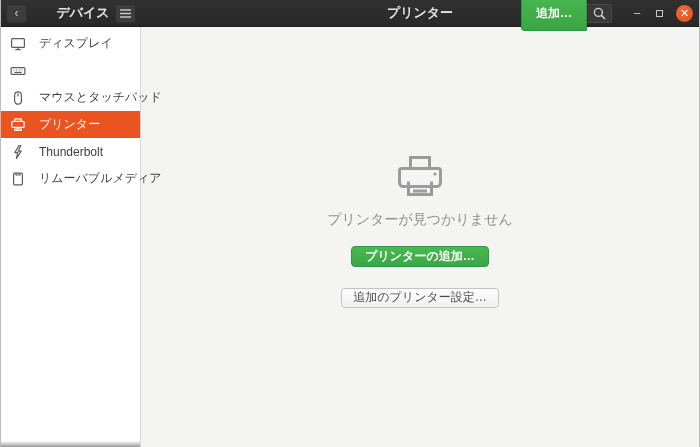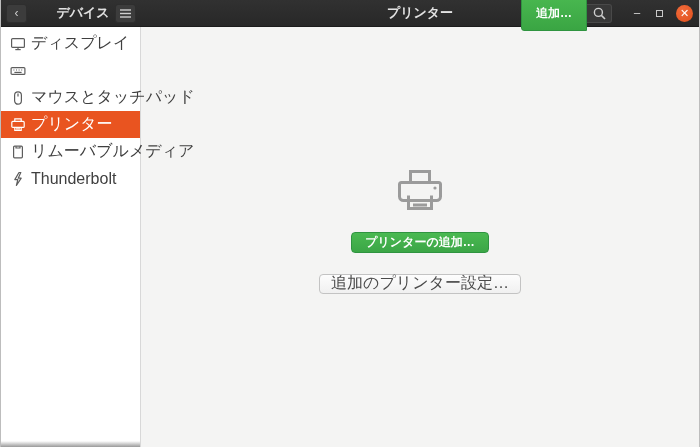--- a/index.html
+++ b/index.html
@@ -77,22 +77,22 @@
     width:140px; flex:0 0 140px;
     background:#ffffff; border-right:1px solid #d8d8d8;
     padding-top:3px; position:relative;
   }
   .sidebar::after {
     content:""; position:absolute; left:0; right:0; bottom:0; height:6px;
     background:linear-gradient(to top, rgba(70,70,70,.55), rgba(70,70,70,0));
   }
   .side-item {
     height:27px; display:flex; align-items:center;
-    padding:0 8px 0 9px; gap:5px;
-    color:#3f3f3f; font-size:16px; cursor:pointer; white-space:nowrap;
+    padding:0 8px 0 9px; gap:13px;
+    color:#3f3f3f; font-size:12px; cursor:pointer; white-space:nowrap;
   }
   .side-item svg { flex:0 0 16px; }
   .side-item .ic { stroke:#5d5d5d; fill:none; stroke-width:1.2; }
   .side-item.selected { background:#E95420; color:#ffffff; }
   .side-item.selected .ic { stroke:#ffffff; }
 
   .main {
     flex:1; display:flex; flex-direction:column;
     align-items:center; justify-content:center;
     background:#f4f4f3;
@@ -103,21 +103,21 @@
     margin-top:17px; height:21px; padding:3px 13px;
     background:linear-gradient(#4ab951,#3ba646);
     border:1px solid #2f9440; border-radius:4px;
     color:#ffffff; font-size:12px; font-weight:bold;
     display:flex; align-items:center; cursor:pointer;
   }
   .secondary-btn {
     margin-top:21px; height:20px; padding:0 11px;
     background:linear-gradient(#fdfdfd,#f0f0f0);
     border:1px solid #c3c3c3; border-radius:4px;
-    color:#4a4a4a; font-size:16px;
+    color:#4a4a4a; font-size:12px;
     display:flex; align-items:center; cursor:pointer;
   }
 </style>
 </head>
 <body>
 
 <div class="window">
 
   <div class="headerbar">
     <div class="header-left">
@@ -202,50 +202,51 @@
               <path d="M4.8 10.4v3h6.4v-3"></path>
               <line x1="6" y1="11.9" x2="10" y2="11.9"></line>
             </g>
         </svg>
         <span>プリンター</span>
       </div>
 
       <div class="side-item">
         <svg width="16" height="16" viewBox="0 0 16 16">
           <g class="ic">
+              <path d="M9 1.5 4.8 8.6h3L6.4 14.5l4.8-7.3h-3L10.8 1.5z" stroke-linejoin="round"></path>
+            </g>
+        </svg>
+        <span>Thunderbolt</span>
+      </div>
+
+      <div class="side-item">
+        <svg width="16" height="16" viewBox="0 0 16 16">
+          <g class="ic">
               <rect x="3.6" y="2.2" width="8.8" height="11.6" rx="1"></rect>
               <path d="M6 2.2v1.8h4V2.2"></path>
             </g>
         </svg>
         <span>リムーバブルメディア</span>
-      </div>
-
-      <div class="side-item">
-        <svg width="16" height="16" viewBox="0 0 16 16">
-          <g class="ic">
-              <path d="M9 1.5 4.8 8.6h3L6.4 14.5l4.8-7.3h-3L10.8 1.5z" stroke-linejoin="round"></path>
-            </g>
-        </svg>
-        <span>Thunderbolt</span>
       </div>
 
 
     </div>
 
     <div class="main">
       <div class="empty-state">
         <svg width="50" height="48" viewBox="0 0 50 48">
           <g fill="none" stroke="#9b9b9b" stroke-width="3">
             <path d="M15.5 14.5v-10h19v10"></path>
             <path d="M6.5 15.5h37a2 2 0 0 1 2 2v12a4 4 0 0 1-4 4h-33a4 4 0 0 1-4-4v-12a2 2 0 0 1 2-2z"></path>
             <path d="M13.5 28.5v13h23v-13"></path>
             <line x1="18" y1="33.5" x2="32" y2="33.5"></line>
             <line x1="18" y1="38" x2="32" y2="38"></line>
           </g>
           <circle cx="40" cy="21" r="1.6" fill="#9b9b9b"></circle>
         </svg>
+        <div class="empty-title">プリンターが見つかりません</div>
         <div class="primary-btn">プリンターの追加…</div>
         <div class="secondary-btn">追加のプリンター設定…</div>
       </div>
     </div>
 
   </div>
 </div>
 
 </body></html>

